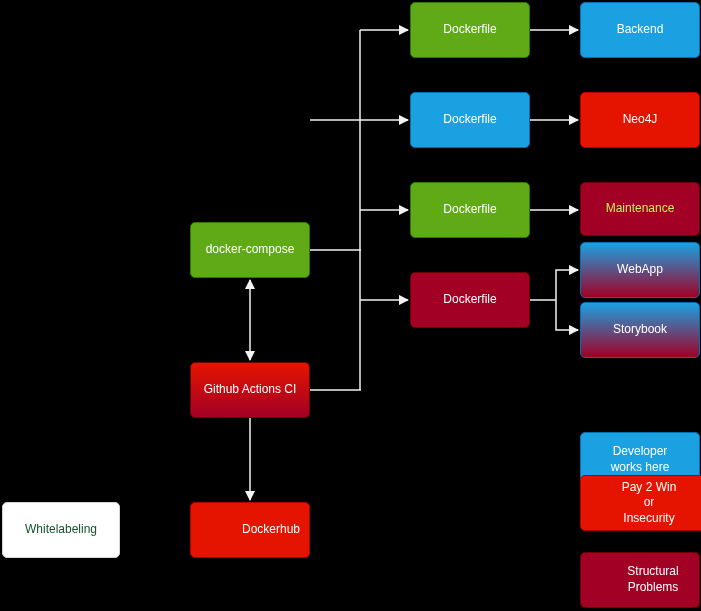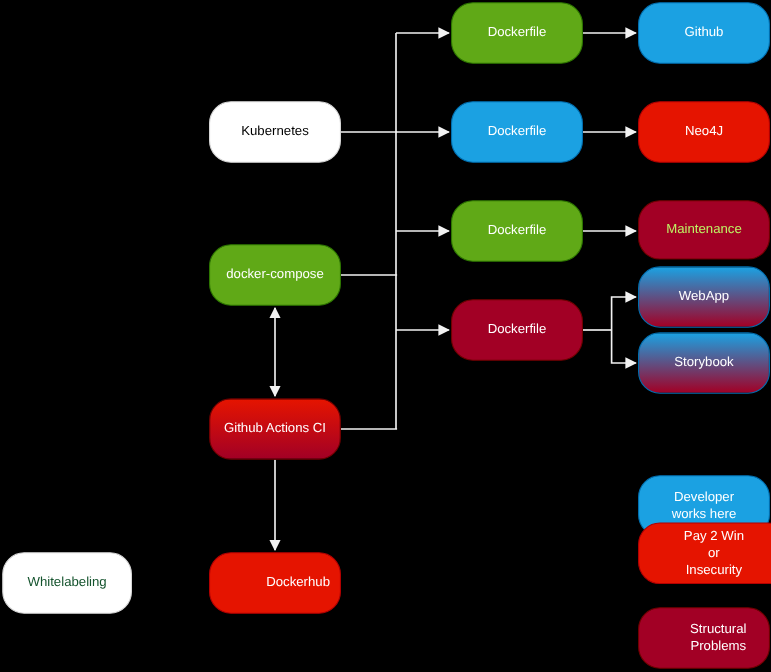--- a/index.html
+++ b/index.html
@@ -17,21 +17,21 @@
   }
   #edges {
     position: absolute;
     left: 0;
     top: 0;
     pointer-events: none;
   }
   .node {
     position: absolute;
     box-sizing: border-box;
-    border-radius: 20px;
+    border-radius: 5px;
     border: 1px solid transparent;
     display: flex;
     align-items: center;
     justify-content: center;
     text-align: center;
     font-size: 12px;
     line-height: 1.3;
     white-space: pre-line;
     padding: 4px 6px;
     cursor: default;
@@ -57,30 +57,29 @@
       <polyline points="360,300 408,300" fill="none" stroke="#f2f2f2" stroke-width="1.5" marker-end="url(#arrow)"></polyline>
       <polyline points="530,30 578,30" fill="none" stroke="#f2f2f2" stroke-width="1.5" marker-end="url(#arrow)"></polyline>
       <polyline points="530,120 578,120" fill="none" stroke="#f2f2f2" stroke-width="1.5" marker-end="url(#arrow)"></polyline>
       <polyline points="530,210 578,210" fill="none" stroke="#f2f2f2" stroke-width="1.5" marker-end="url(#arrow)"></polyline>
       <polyline points="530,300 556,300" fill="none" stroke="#f2f2f2" stroke-width="1.5"></polyline>
       <polyline points="556,300 556,270 578,270" fill="none" stroke="#f2f2f2" stroke-width="1.5" marker-end="url(#arrow)"></polyline>
       <polyline points="556,300 556,330 578,330" fill="none" stroke="#f2f2f2" stroke-width="1.5" marker-end="url(#arrow)"></polyline>
       <polyline points="250,360 250,280" fill="none" stroke="#f2f2f2" stroke-width="1.5" marker-end="url(#arrow)" marker-start="url(#arrow)"></polyline>
       <polyline points="250,418 250,500" fill="none" stroke="#f2f2f2" stroke-width="1.5" marker-end="url(#arrow)"></polyline>
     </svg>
-<div class="node" style="left: 190px; top: 92px; width: 120px; height: 56px; background: rgb(255, 255, 255); border-color: rgb(213, 213, 213); color: rgb(0, 0, 0);"><span>Kubernetes</span></div>
     <div class="node" style="left: 190px; top: 362px; width: 120px; height: 56px; background: linear-gradient(rgb(229, 20, 0), rgb(162, 0, 37)); border-color: rgb(111, 0, 0); color: rgb(255, 255, 255);"><span>Github Actions CI</span></div>
     <div class="node" style="left: 190px; top: 222px; width: 120px; height: 56px; background: rgb(96, 169, 23); border-color: rgb(45, 118, 0); color: rgb(255, 255, 255);"><span>docker-compose</span></div>
     <div class="node" style="left: 190px; top: 502px; width: 120px; height: 56px; background: rgb(229, 20, 0); border-color: rgb(178, 0, 0); color: rgb(255, 255, 255); padding-left: 48px;"><span>Dockerhub</span></div>
     <div class="node" style="left: 2px; top: 502px; width: 118px; height: 56px; background: rgb(255, 255, 255); border-color: rgb(213, 213, 213); color: #14532d; justify-content: center;"><span>Whitelabeling</span></div>
     <div class="node" style="left: 410px; top: 2px; width: 120px; height: 56px; background: rgb(96, 169, 23); border-color: rgb(45, 118, 0); color: rgb(255, 255, 255);"><span>Dockerfile</span></div>
     <div class="node" style="left: 410px; top: 92px; width: 120px; height: 56px; background: rgb(27, 161, 226); border-color: rgb(0, 110, 175); color: rgb(255, 255, 255);"><span>Dockerfile</span></div>
     <div class="node" style="left: 410px; top: 182px; width: 120px; height: 56px; background: rgb(96, 169, 23); border-color: rgb(45, 118, 0); color: rgb(255, 255, 255);"><span>Dockerfile</span></div>
     <div class="node" style="left: 410px; top: 272px; width: 120px; height: 56px; background: rgb(162, 0, 37); border-color: rgb(111, 0, 0); color: rgb(255, 255, 255);"><span>Dockerfile</span></div>
-    <div class="node" style="left: 580px; top: 2px; width: 120px; height: 56px; background: rgb(27, 161, 226); border-color: rgb(0, 110, 175); color: rgb(255, 255, 255);"><span>Github</span></div>
+    <div class="node" style="left: 580px; top: 2px; width: 120px; height: 56px; background: rgb(27, 161, 226); border-color: rgb(0, 110, 175); color: rgb(255, 255, 255);"><span>Backend</span></div>
     <div class="node" style="left: 580px; top: 92px; width: 120px; height: 56px; background: rgb(229, 20, 0); border-color: rgb(178, 0, 0); color: rgb(255, 255, 255);"><span>Neo4J</span></div>
     <div class="node" style="left: 580px; top: 182px; width: 120px; height: 54px; background: rgb(162, 0, 37); border-color: rgb(111, 0, 0); color: #bef264;"><span>Maintenance</span></div>
     <div class="node" style="left: 580px; top: 242px; width: 120px; height: 56px; background: linear-gradient(rgb(27, 161, 226), rgb(162, 0, 37)); border-color: rgb(0, 110, 175); color: rgb(255, 255, 255);"><span>WebApp</span></div>
     <div class="node" style="left: 580px; top: 302px; width: 120px; height: 56px; background: linear-gradient(rgb(27, 161, 226), rgb(162, 0, 37)); border-color: rgb(0, 110, 175); color: rgb(255, 255, 255);"><span>Storybook</span></div>
     <div class="node" style="left: 580px; top: 432px; width: 120px; height: 56px; background: rgb(27, 161, 226); border-color: rgb(0, 110, 175); color: rgb(255, 255, 255);"><span>Developer
 works here</span></div>
     <div class="node" style="left: 580px; top: 475px; width: 138px; height: 56px; background: rgb(229, 20, 0); border-color: rgb(178, 0, 0); color: rgb(255, 255, 255);"><span>Pay 2 Win
 or
 Insecurity</span></div>
     <div class="node" style="left: 580px; top: 552px; width: 120px; height: 56px; background: rgb(162, 0, 37); border-color: rgb(111, 0, 0); color: rgb(255, 255, 255); padding-left: 32px;"><span>Structural Problems</span></div>

